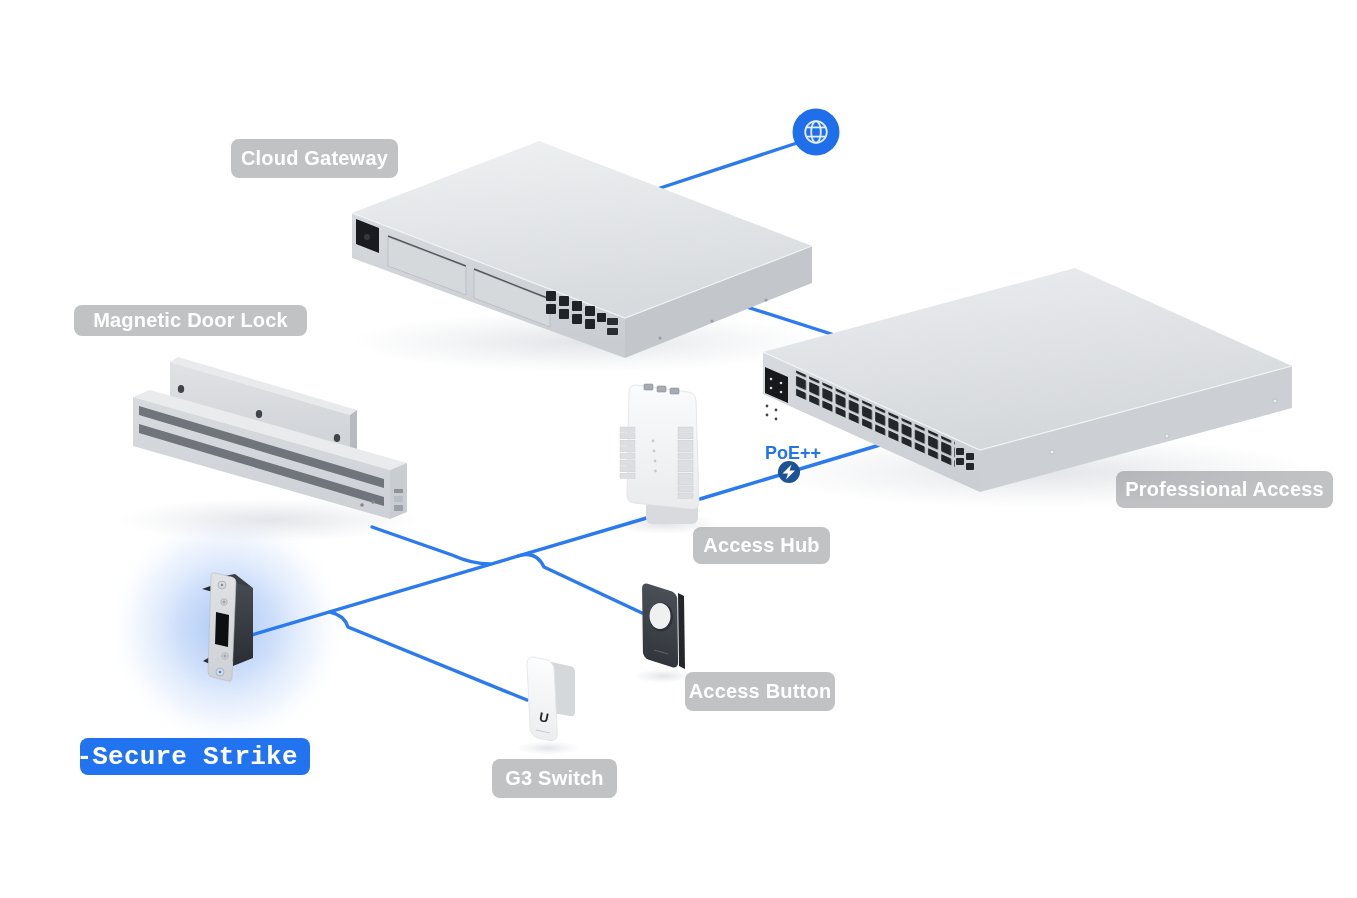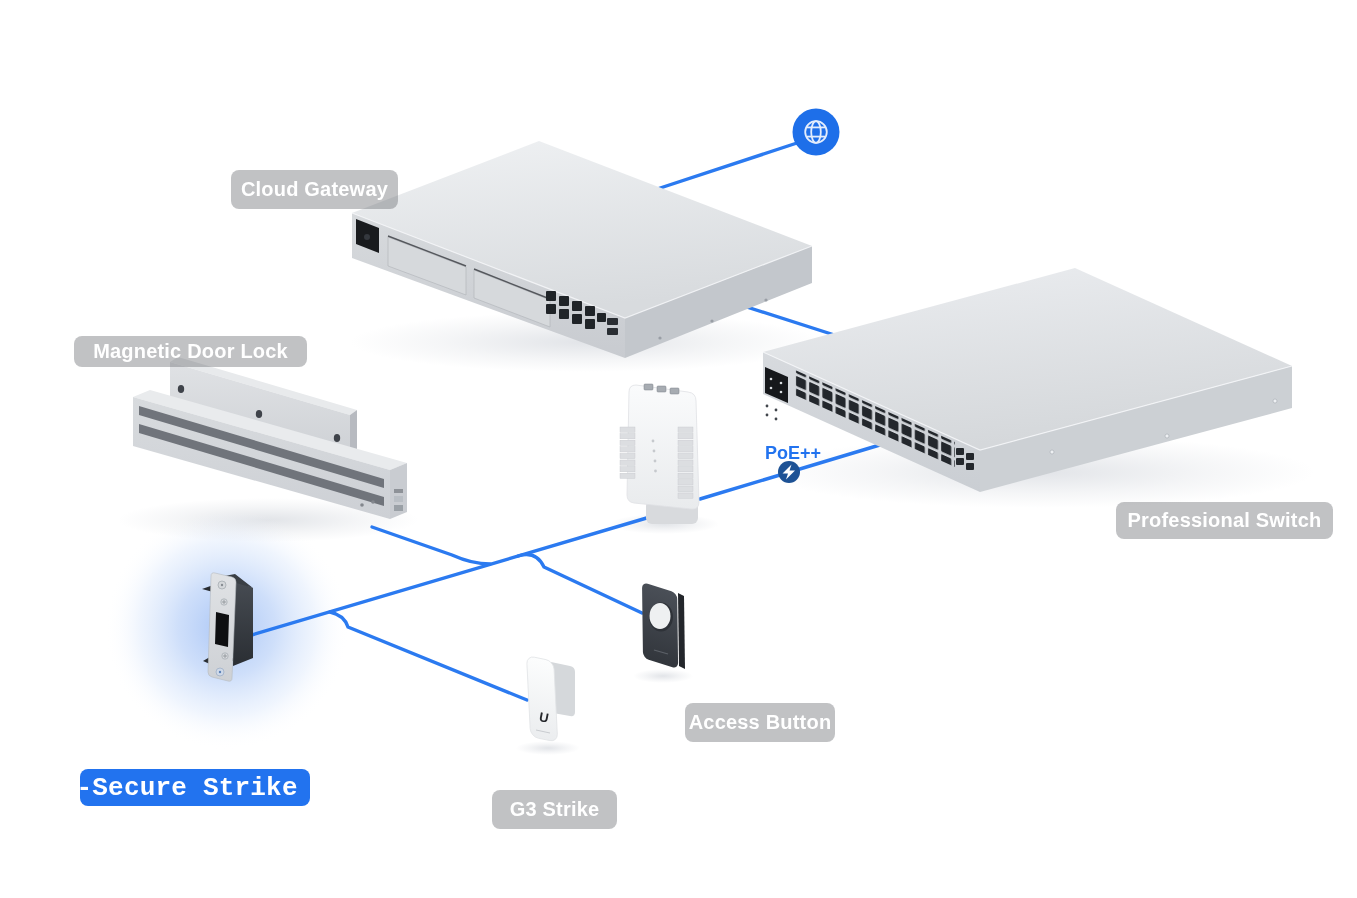--- a/index.html
+++ b/index.html
@@ -1,21 +1,21 @@
 <!DOCTYPE html>
 <html style="--accent-blue: #2273ef; --line-blue: #2b7af0; --badge-gray: rgba(100,103,108,0.4); --badge-text: #ffffff; --poe-navy: #1d5295; --globe-blue: #1e6fe9; --glow-blue: #86aff3;"><head>
 <meta charset="utf-8">
 <style>
   html,body{margin:0;padding:0;background:#ffffff;}
   .stage{position:relative;width:1357px;height:898px;overflow:hidden;background:#ffffff;
          font-family:"Liberation Sans",sans-serif;}
   .stage svg{position:absolute;left:0;top:0;}
   .badge{position:absolute;display:flex;align-items:center;justify-content:center;
          border-radius:8px;color:var(--badge-text,#fff);font-weight:700;font-size:20px;
-         letter-spacing:.2px;white-space:nowrap;margin-top:31px;}
+         letter-spacing:.2px;white-space:nowrap;}
   .badge.gray{background:var(--badge-gray,rgba(100,103,108,.4));}
   .badge.blue{background:var(--accent-blue,#2273ef);font-size:26px;font-family:Liberation Mono, monospace;}
   #b-cloud-gateway{left:231px;top:139px;width:167px;height:39px}
   #b-magnetic-door-lock{left:74px;top:305px;width:233px;height:31px}
   #b-professional-switch{left:1116px;top:471px;width:217px;height:37px}
   #b-access-hub{left:693px;top:527px;width:137px;height:37px}
   #b-access-button{left:685px;top:672px;width:150px;height:39px}
   #b-g3-reader{left:492px;top:759px;width:125px;height:39px}
   #b-fail-secure{left:80px;top:738px;width:230px;height:37px}
   .conn{stroke:var(--line-blue,#2b7af0);stroke-width:3.4;fill:none;stroke-linecap:round;}
@@ -280,17 +280,18 @@
 
   <g>
     <circle class="poe-bg" cx="789" cy="472" r="11"></circle>
     <path d="M791.5,464.5 L782.5,473.5 L788,473.5 L786,479.5 L795,470.5 L789.5,470.5 Z" fill="#ffffff"></path>
     <text class="poe-text" x="793" y="459" text-anchor="middle">PoE++</text>
   </g>
 </svg>
 
   <div class="badge gray" id="b-cloud-gateway">Cloud Gateway</div>
   <div class="badge gray" id="b-magnetic-door-lock">Magnetic Door Lock</div>
-  <div class="badge gray" id="b-professional-switch">Professional Switch</div>
+  <div class="badge gray" id="b-professional-switch">Professional Access</div>
+  <div class="badge gray" id="b-access-hub">Access Hub</div>
   <div class="badge gray" id="b-access-button">Access Button</div>
-  <div class="badge gray" id="b-g3-reader">G3 Strike</div>
+  <div class="badge gray" id="b-g3-reader">G3 Switch</div>
   <div class="badge blue" id="b-fail-secure">Fail-Secure Strike Lock</div>
 </div>
 
 </body></html>

